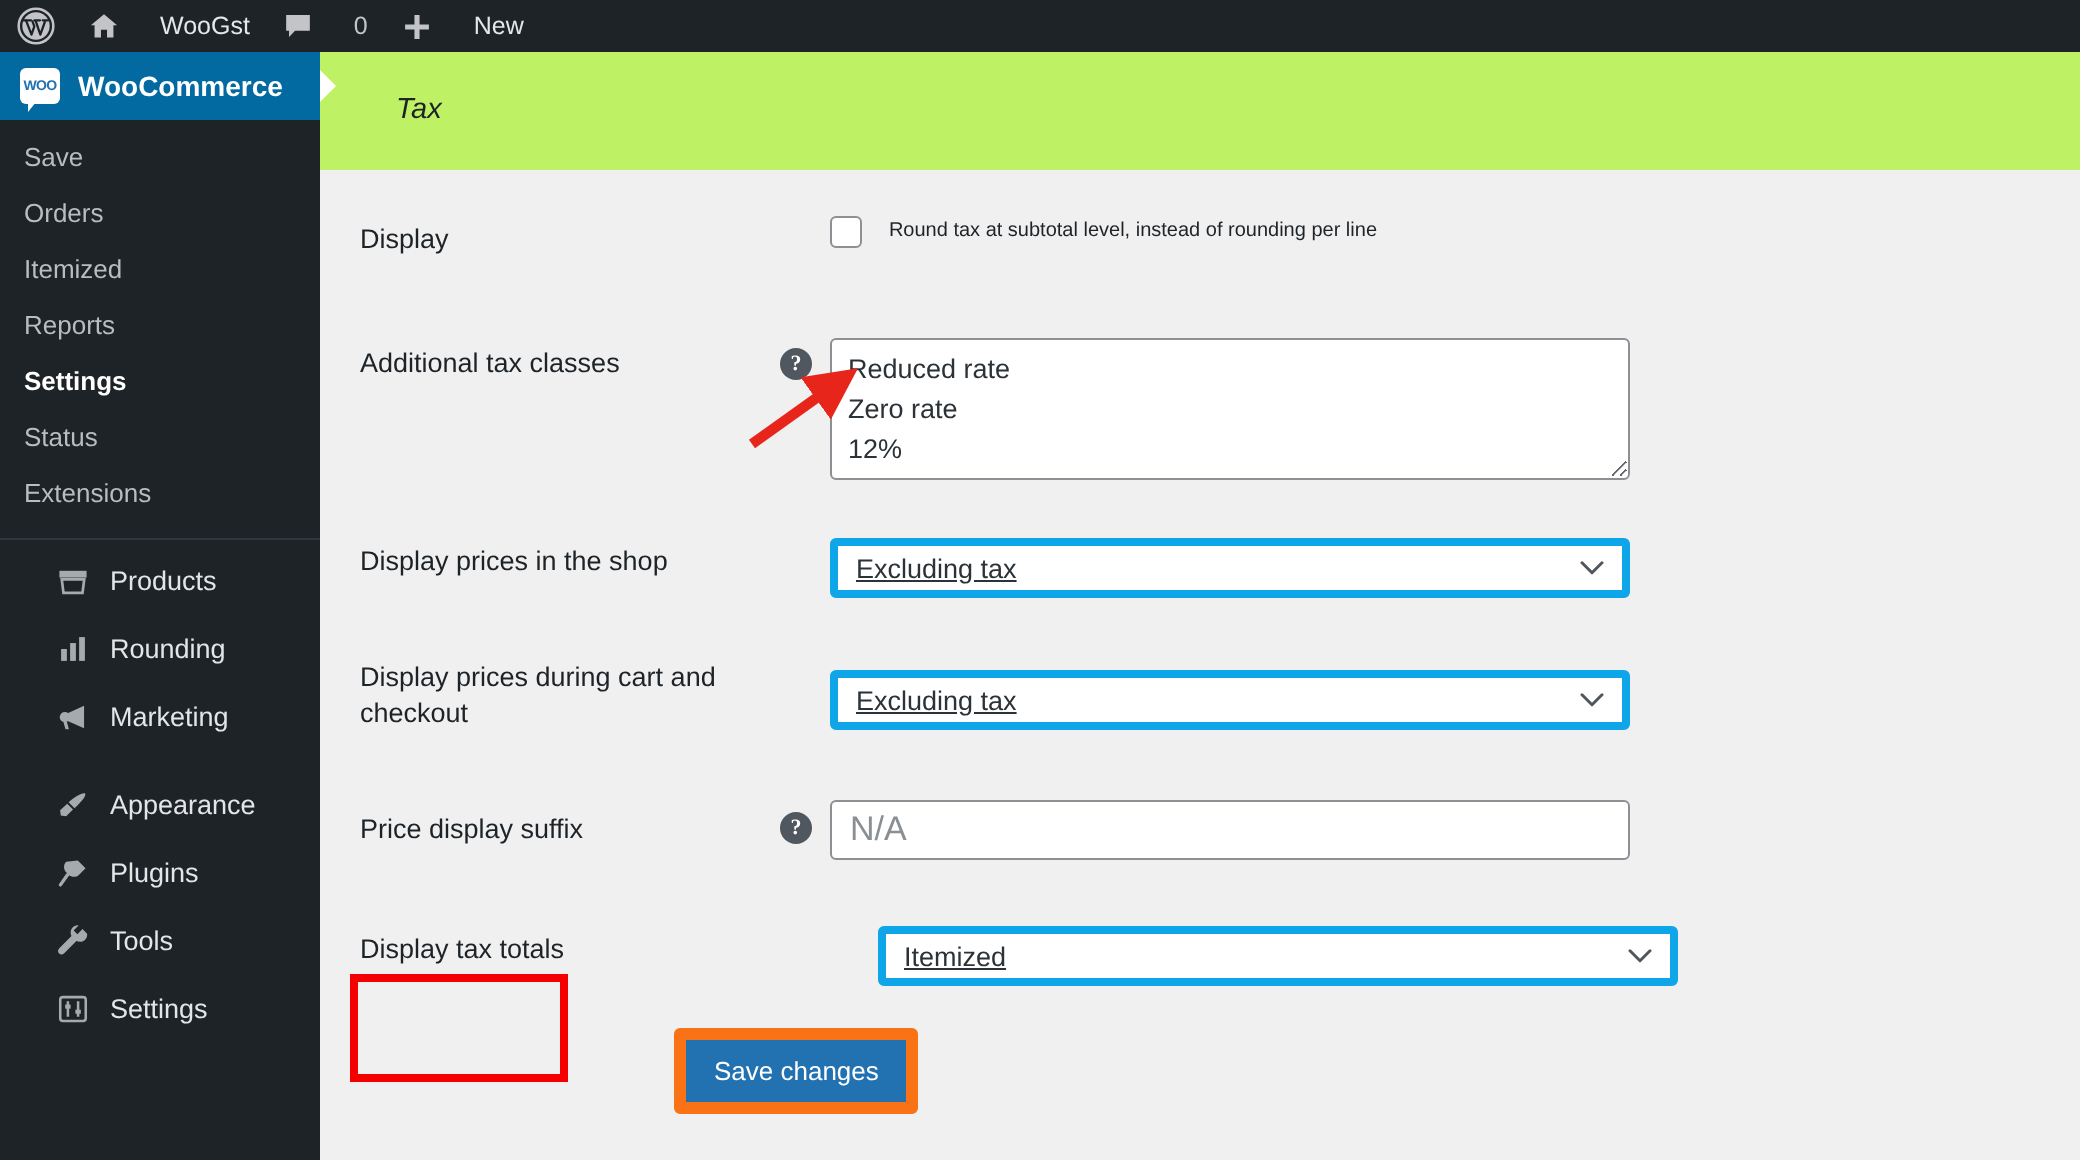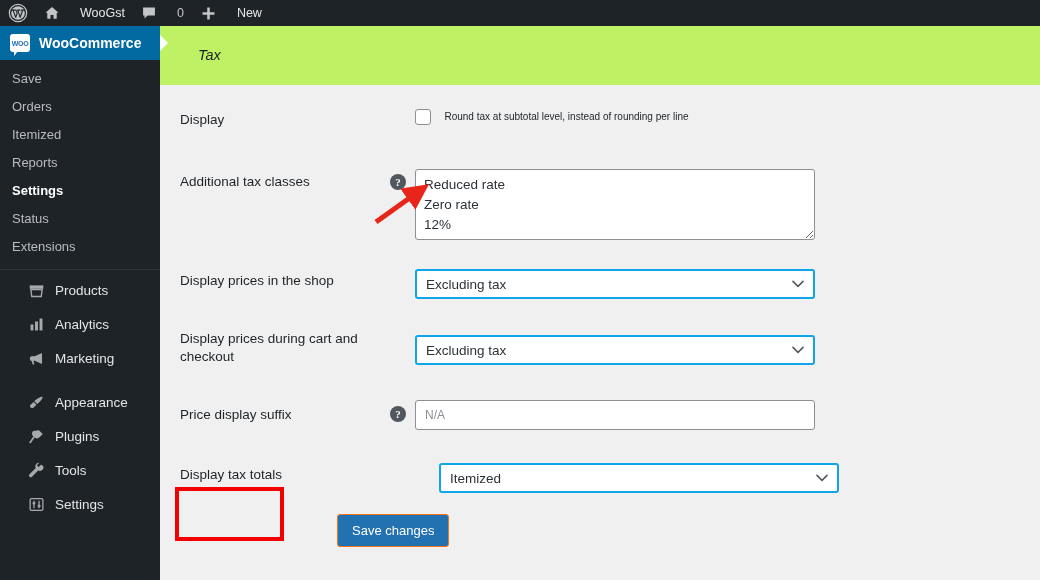--- a/index.html
+++ b/index.html
@@ -229,62 +229,63 @@
     padding: 5px 8px;
     resize: both;
     outline: none;
     overflow: hidden;
   }
 
   .sel {
     position: relative;
     width: 400px;
     height: 30px;
-    border: 2px solid #0ea5e9;
+    border: 4px solid #0ea5e9;
     border-radius: 3px;
     background: #fff;
     display: flex;
     align-items: center;
     padding: 0 9px;
     font-size: 13.5px;
     color: #2c3338;
+    text-decoration: underline;
   }
   .sel .chev {
     position: absolute;
     right: 9px;
     top: 50%;
     margin-top: -4px;
     width: 12px; height: 8px;
   }
   .sel .chev svg { display: block; }
 
   .txt {
     width: 400px;
     height: 30px;
     border: 1px solid #8c8f94;
     border-radius: 3px;
     background: #fff;
     font-family: "Liberation Sans", sans-serif;
-    font-size: 12px;
+    font-size: 17px;
     color: #2c3338;
     padding: 0 9px;
     outline: none;
   }
   .txt::placeholder { color: #8a8f94; opacity: 1; }
 
   
   #save-wrap {
     position: absolute;
     left: 177px;
     top: 429px;
   }
   #save-btn {
     display: inline-block;
     background: #2271b1;
-    border: 1px solid #f97316;
+    border: 6px solid #f97316;
     border-radius: 3px;
     color: #fff;
     font-family: "Liberation Sans", sans-serif;
     font-size: 13px;
     padding: 8px 14px;
     cursor: pointer;
     line-height: 15px;
   }
   #save-highlight {
     position: absolute;
@@ -391,21 +392,21 @@
     </div>
 
     <div class="menu-row">
       <span class="mi">
         <svg width="17" height="17" viewBox="0 0 20 20">
           <rect x="3" y="10" width="3.4" height="7" fill="#a7aaad"></rect>
           <rect x="8.3" y="6.5" width="3.4" height="10.5" fill="#a7aaad"></rect>
           <rect x="13.6" y="3" width="3.4" height="14" fill="#a7aaad"></rect>
         </svg>
       </span>
-      <span>Analytics</span>
+      <span>Rounding</span>
     </div>
 
     <div class="menu-row">
       <span class="mi">
         <svg width="17" height="17" viewBox="0 0 20 20">
           <path d="M16.5 3.4 L6.5 8.0 V12.2 L16.5 16.6 Z" fill="#a7aaad"></path>
           <circle cx="5.2" cy="10.1" r="3.0" fill="#a7aaad"></circle>
           <path d="M4.3 12.8 L5.6 17.2 H7.6 L6.4 12.8 Z" fill="#a7aaad"></path>
         </svg>
       </span>

